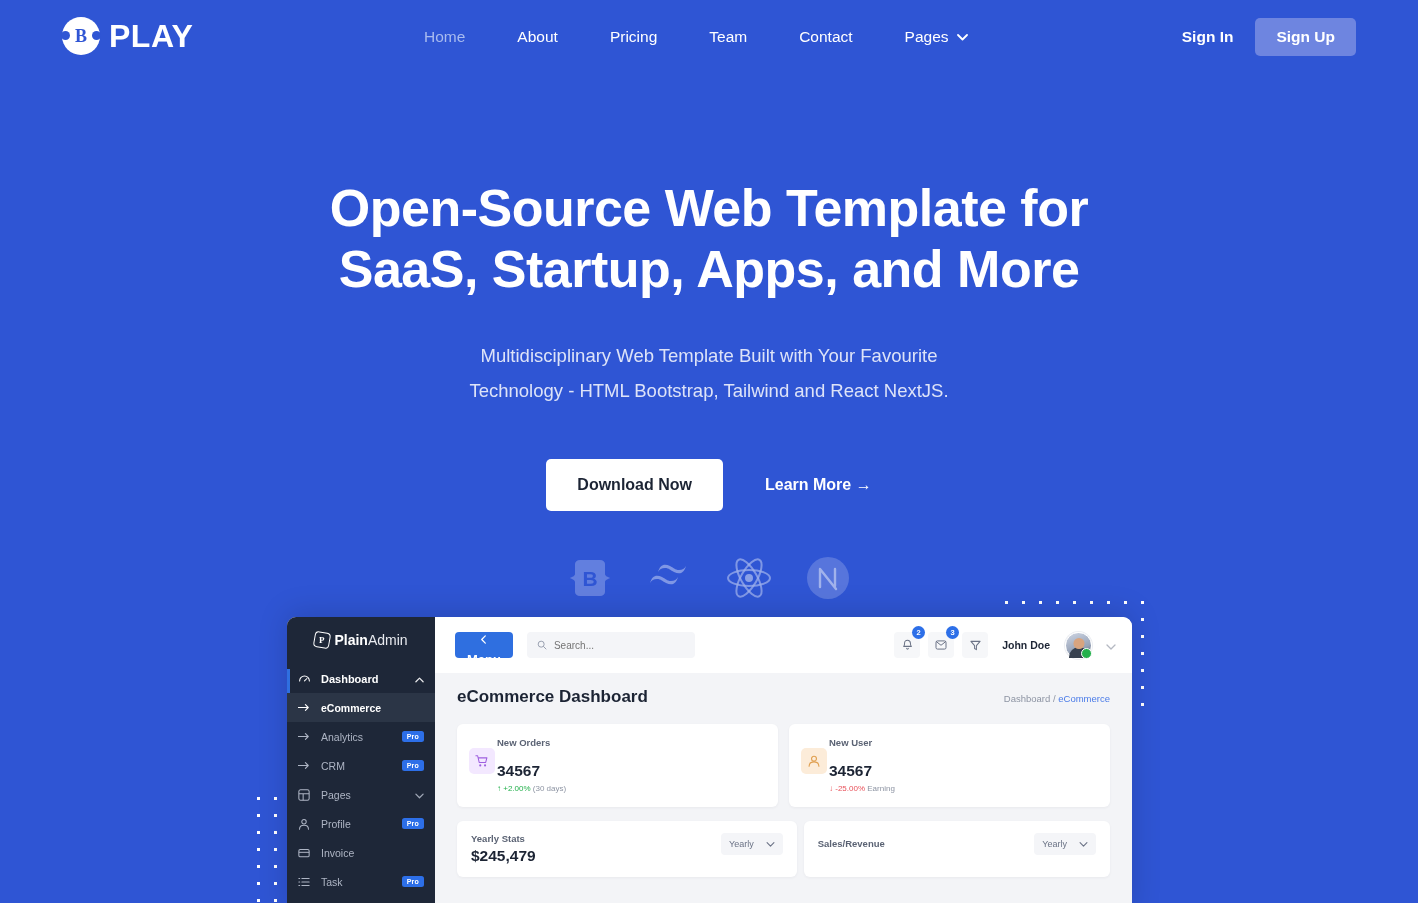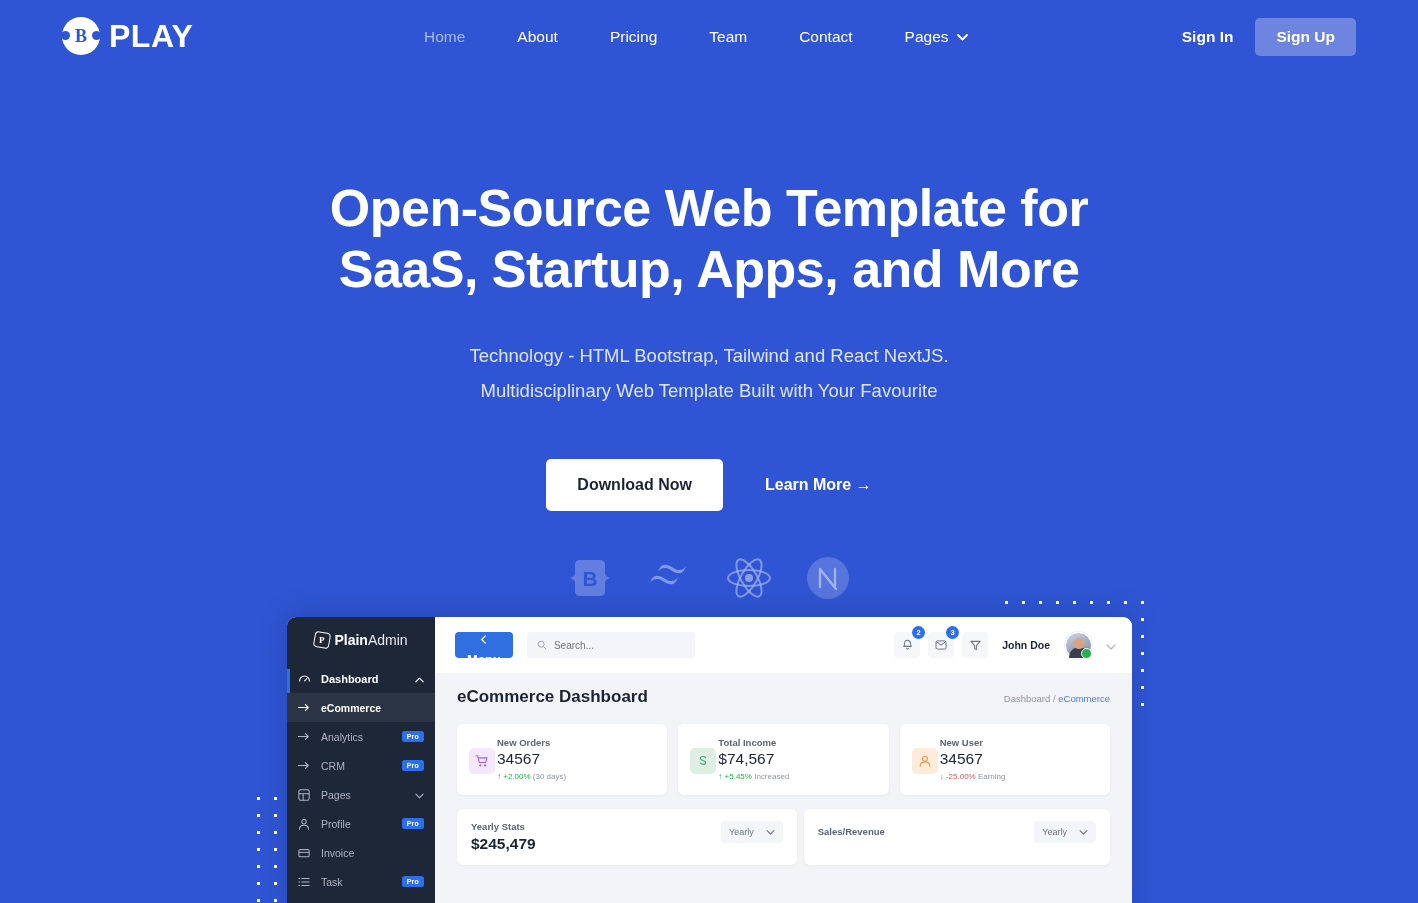--- a/index.html
+++ b/index.html
@@ -291,21 +291,21 @@
     display: flex; gap: 2px; align-items: flex-start;
     box-shadow: 0 1px 3px rgba(30,39,56,0.05);
   }
   .card-ico {
     width: 26px; height: 26px; border-radius: 5px;
     display: flex; align-items: center; justify-content: center;
     flex: 0 0 26px; margin-top: 11px;
   }
   .card-body { flex: 1; }
   .card-label { font-size: 9.5px; color: #5b6374; font-weight: bold; }
-  .card-value { font-size: 15.5px; font-weight: normal; color: #1c2434; margin-top: 2px; }
+  .card-value { font-size: 15.5px; font-weight: bold; color: #1c2434; margin-top: 14px; }
   .card-delta { font-size: 8px; margin-top: 4px; }
   .card-delta.up { color: #22b04b; }
   .card-delta.down { color: #e8515a; }
   .card-delta .muted { color: #8d94a3; }
 
   .panels { display: flex; gap: 7px; margin-top: 14px; }
   .panel {
     background: #ffffff; border-radius: 6px;
     padding: 12px 14px;
     box-shadow: 0 1px 3px rgba(30,39,56,0.05);
@@ -356,22 +356,22 @@
       <button class="signup">Sign Up</button>
     </div>
   </div>
 
   <div class="hero">
     <h1>
       <span>Open-Source Web Template for</span><br>
       <span>SaaS, Startup, Apps, and More</span>
     </h1>
     <div class="hero-sub">
+      <div>Multidisciplinary Web Template Built with Your Favourite</div>
       <div>Technology - HTML Bootstrap, Tailwind and React NextJS.</div>
-      <div>Multidisciplinary Web Template Built with Your Favourite</div>
     </div>
 
     <div class="cta">
       <button class="btn-download">Download Now</button>
       <button class="btn-learn">Learn More →</button>
     </div>
 
     <div class="techs">
       <span class="tech">
         <svg width="46" height="40" viewBox="0 0 46 40">
@@ -576,36 +576,20 @@
               <div class="card-label">New Orders</div>
               <div class="card-value">34567</div>
               <div class="card-delta up">
                 <span>↑</span>
                 <span>+2.00%</span>
                 <span class="muted">(30 days)</span>
               </div>
             </div>
           </div>
 
-          <div class="card">
-            <div class="card-ico" style="background:#deefe4">
-              <svg width="14" height="14" viewBox="0 0 16 16" fill="none">
-                  <path d="M11 4.2C10.2 3.2 9.2 2.8 8 2.8c-1.8 0-3 .9-3 2.2 0 1.4 1.3 1.9 3 2.3 1.7.4 3 .9 3 2.3 0 1.3-1.2 2.2-3 2.2-1.2 0-2.3-.5-3-1.5" stroke="#3ba36a" stroke-width="1.2" stroke-linecap="round"></path>
-                </svg>
-            </div>
-            <div class="card-body">
-              <div class="card-label">Total Income</div>
-              <div class="card-value">$74,567</div>
-              <div class="card-delta up">
-                <span>↑</span>
-                <span>+5.45%</span>
-                <span class="muted">Increased</span>
-              </div>
-            </div>
-          </div>
 
 
           <div class="card">
             <div class="card-ico" style="background:#fcecd9">
               <svg width="14" height="14" viewBox="0 0 16 16" fill="none">
                   <circle cx="8" cy="5.4" r="2.8" stroke="#e0a051" stroke-width="1.3"></circle>
                   <path d="M2.4 14c0-3.2 2.5-5 5.6-5s5.6 1.8 5.6 5" stroke="#e0a051" stroke-width="1.3" stroke-linecap="round"></path>
                 </svg>
             </div>
             <div class="card-body">

